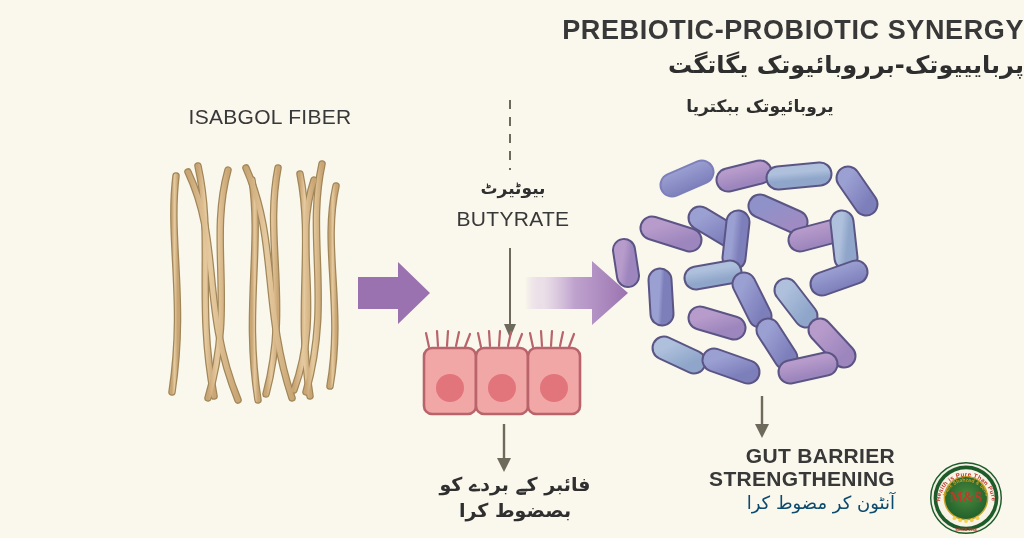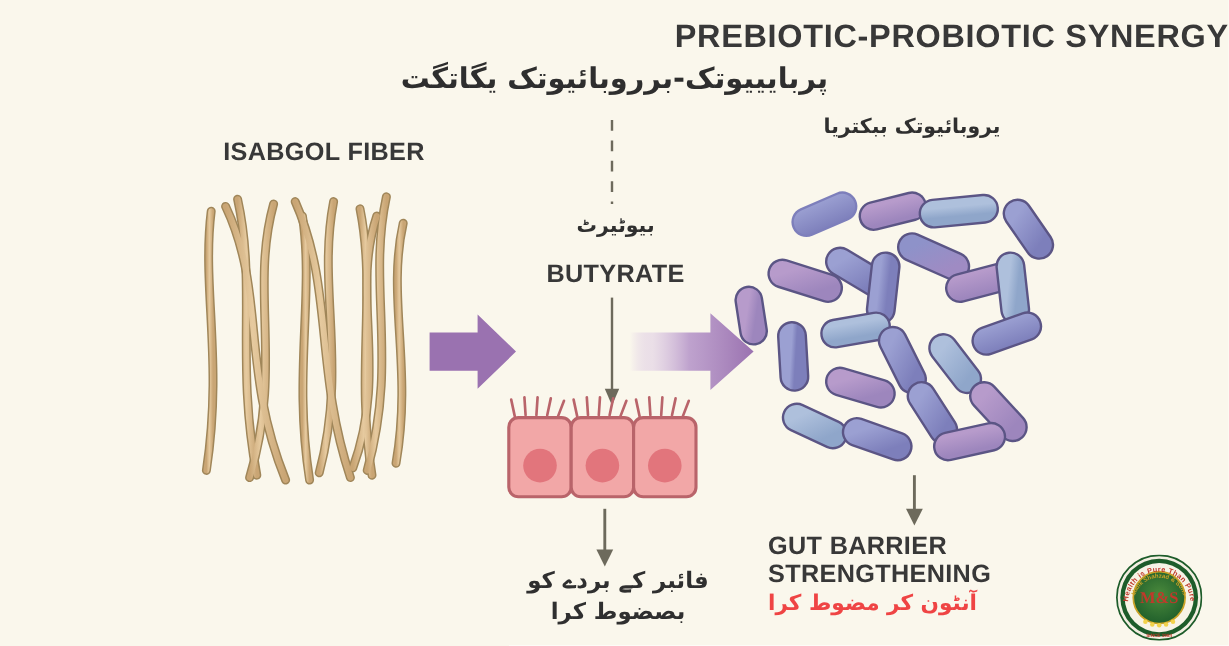--- a/index.html
+++ b/index.html
@@ -27,21 +27,20 @@
     font-size: 27px;
     font-weight: bold;
     letter-spacing: 0.6px;
     color: #383838;
     line-height: 1.05;
   }
   .title-ur {
     position: absolute;
     left: 0; right: 0;
     top: 52px;
-    text-align: center;
     font-size: 24px;
     font-weight: bold;
     color: #2e2e2e;
     direction: rtl;
     font-family: "DejaVu Sans", "Liberation Sans", sans-serif;
     line-height: 1.15;
   }
 
   
   .lbl {
@@ -52,56 +51,56 @@
   .lbl .ur {
     font-size: 17px;
     font-weight: bold;
     color: #2f2f2f;
     direction: rtl;
     font-family: "DejaVu Sans", "Liberation Sans", sans-serif;
     display: block;
   }
   .lbl .en {
     font-size: 21px;
-    font-weight: bold;
+    font-weight: normal;
     color: #383838;
     letter-spacing: 0.3px;
     display: block;
-    margin-top: 19px;
+    margin-top: 9px;
   }
 
   #label-fiber   { left: 140px; top: 96px;  width: 260px; }
   #label-bact    { left: 610px; top: 96px;  width: 300px; }
   #label-buty    { left: 418px; top: 178px; width: 190px; }
 
   #label-buty .ur { font-size: 17px; }
   #label-buty .en { font-size: 21px; }
 
   
   #outcome-gut {
     position: absolute;
-    left: 640px;
+    left: 625px;
     top: 444px;
     width: 270px;
-    text-align: left;
+    text-align: right;
     line-height: 1.1;
   }
   #outcome-gut .en {
     display: block;
     font-size: 21px;
     font-weight: bold;
     letter-spacing: 0.3px;
     color: #383838;
   }
   #outcome-gut .ur {
     display: block;
     margin-top: 3px;
     font-size: 18px;
-    font-weight: bold;
-    color: #ef4444;
+    font-weight: normal;
+    color: #0c4a6e;
     direction: rtl;
     font-family: "DejaVu Sans", "Liberation Sans", sans-serif;
   }
 
   #outcome-barrier {
     position: absolute;
     left: 390px;
     top: 472px;
     width: 250px;
     text-align: center;

